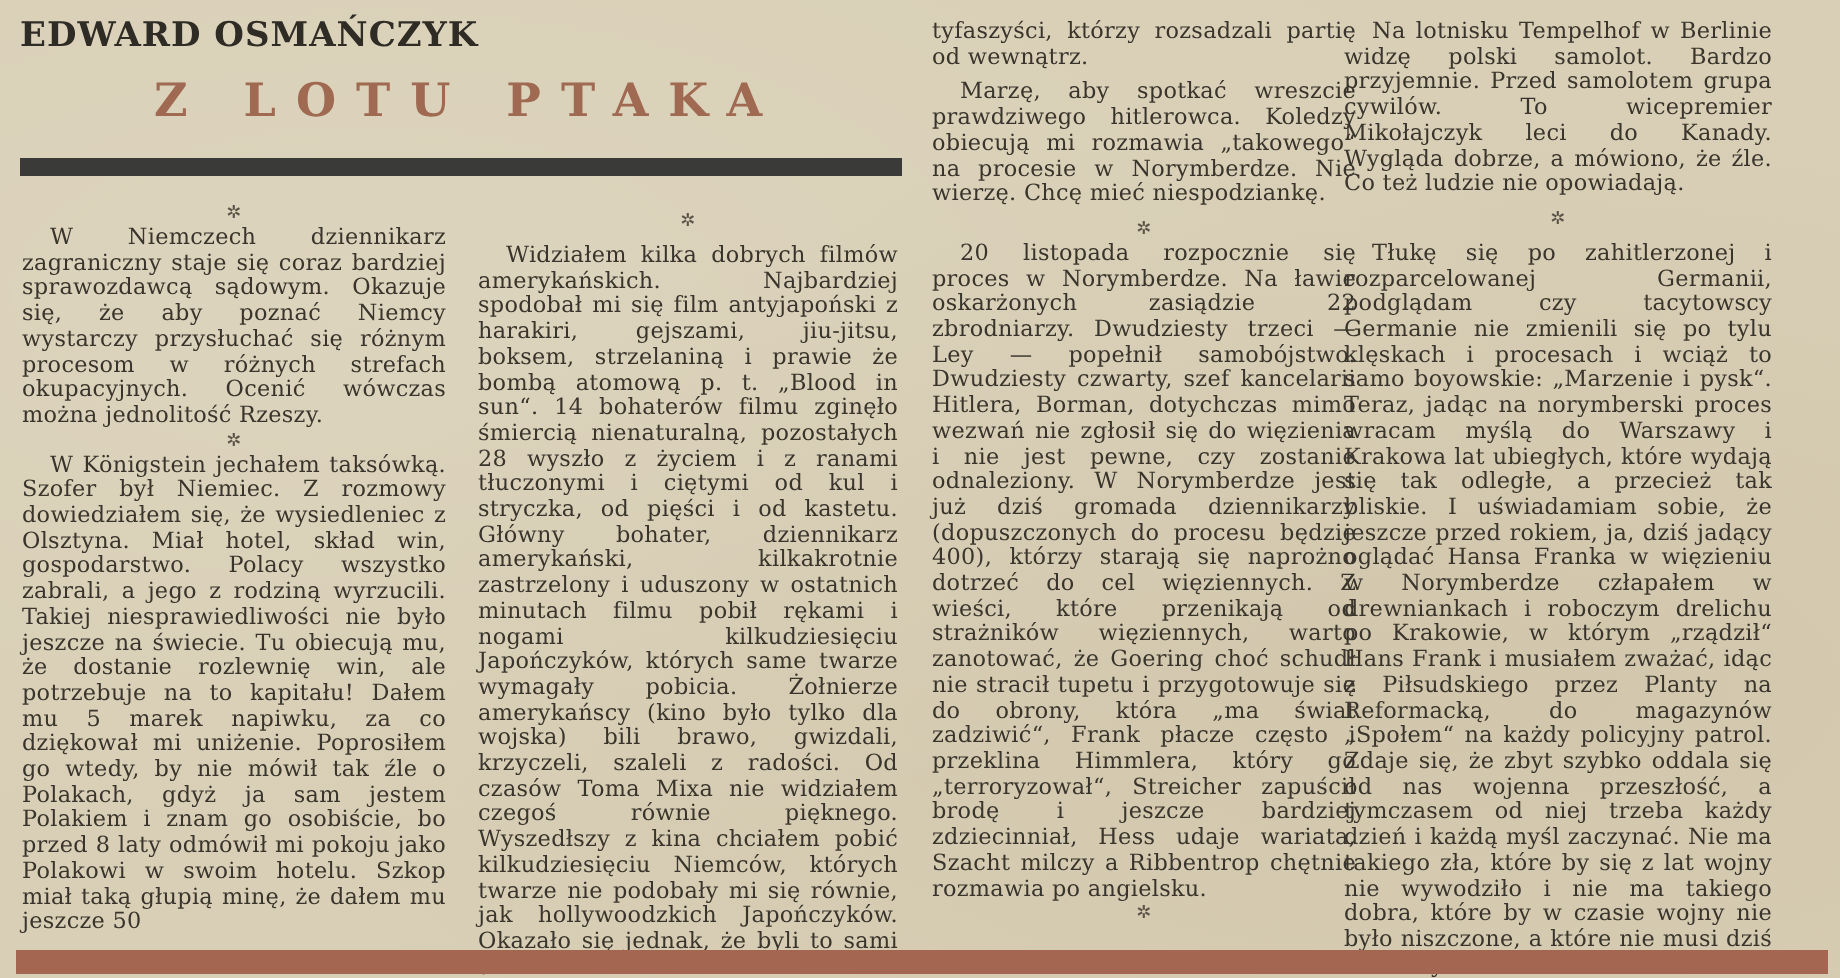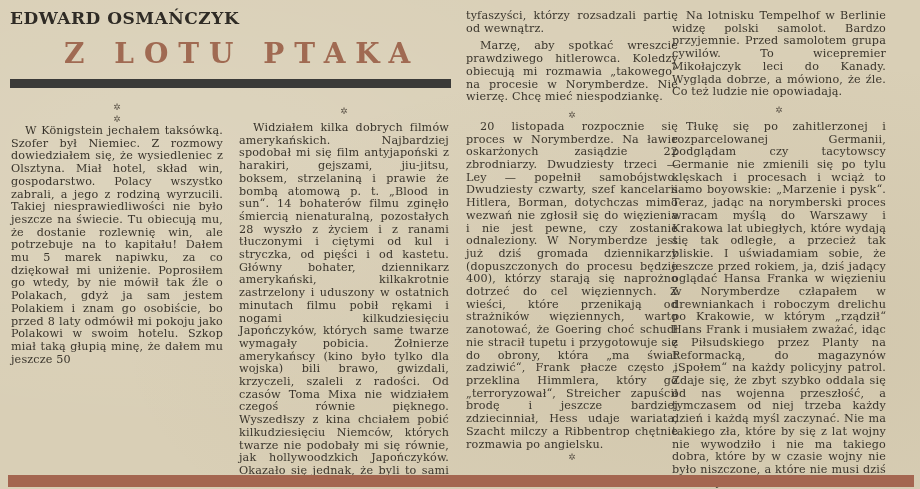--- a/index.html
+++ b/index.html
@@ -11,23 +11,23 @@
       radial-gradient(ellipse at 80% 70%, rgba(120,100,60,0.08), transparent 60%);
     font-family:"DejaVu Serif", "Liberation Serif", serif;
     color:#3a352c;
   }
   .byline {
     position:absolute; left:10px; top:8px;
     font-family:"DejaVu Serif", serif; font-weight:bold;
     font-size:17px; letter-spacing:0.5px; color:#2f2b25;text-align:center;
   }
   .headline {
-    position:absolute; left:64px; top:37px;
+    position:absolute; left:77px; top:37px;
     font-family:"DejaVu Serif", serif; font-weight:bold;
-    font-size:28px; letter-spacing:10px; color:#a06a52;
+    font-size:23px; letter-spacing:10px; color:#a06a52;
   }
   .rule-top {
     position:absolute; left:10px; top:79px; width:441px; height:9px;
     background:#3a3a38;
   }
   .rule-bottom {
     position:absolute; left:8px; top:475px; width:906px; height:12px;
     background:#a46650;
   }
   .col {
@@ -48,20 +48,21 @@
 </head>
 <body>
 
 <div>
   <div class="byline">EDWARD OSMAŃCZYK</div>
   <div class="headline">Z LOTU PTAKA</div>
   <div class="rule-top"></div>
 
   <div class="col" id="col1">
     <p class="star">✲</p>
+    <p>W Niemczech dziennikarz zagraniczny staje się coraz bardziej sprawozdawcą sądowym. Okazuje się, że aby poznać Niemcy wystarczy przysłuchać się różnym procesom w różnych strefach okupacyjnych. Ocenić wówczas można jednolitość Rzeszy.</p>
     <p class="star">✲</p>
     <p>W Königstein jechałem taksówką. Szofer był Niemiec. Z rozmowy dowiedziałem się, że wysiedleniec z Olsztyna. Miał hotel, skład win, gospodarstwo. Polacy wszystko zabrali, a jego z rodziną wyrzucili. Takiej niesprawiedliwości nie było jeszcze na świecie. Tu obiecują mu, że dostanie rozlewnię win, ale potrzebuje na to kapitału! Dałem mu 5 marek napiwku, za co dziękował mi uniżenie. Poprosiłem go wtedy, by nie mówił tak źle o Polakach, gdyż ja sam jestem Polakiem i znam go osobiście, bo przed 8 laty odmówił mi pokoju jako Polakowi w swoim hotelu. Szkop miał taką głupią minę, że dałem mu jeszcze 50</p>
   </div>
 
   <div class="col" id="col2">
     <div class="gap"></div>
     <p class="star">✲</p>
     <div class="gap"></div>
     <p>Widziałem kilka dobrych filmów amerykańskich. Najbardziej spodobał mi się film antyjapoński z harakiri, gejszami, jiu-jitsu, boksem, strzelaniną i prawie że bombą atomową p. t. „Blood in sun“. 14 bohaterów filmu zginęło śmiercią nienaturalną, pozostałych 28 wyszło z życiem i z ranami tłuczonymi i ciętymi od kul i stryczka, od pięści i od kastetu. Główny bohater, dziennikarz amerykański, kilkakrotnie zastrzelony i uduszony w ostatnich minutach filmu pobił rękami i nogami kilkudziesięciu Japończyków, których same twarze wymagały pobicia. Żołnierze amerykańscy (kino było tylko dla wojska) bili brawo, gwizdali, krzyczeli, szaleli z radości. Od czasów Toma Mixa nie widziałem czegoś równie pięknego. Wyszedłszy z kina chciałem pobić kilkudziesięciu Niemców, których twarze nie podobały mi się równie, jak hollywoodzkich Japończyków. Okazało się jednak, że byli to sami an-</p>
   </div>

